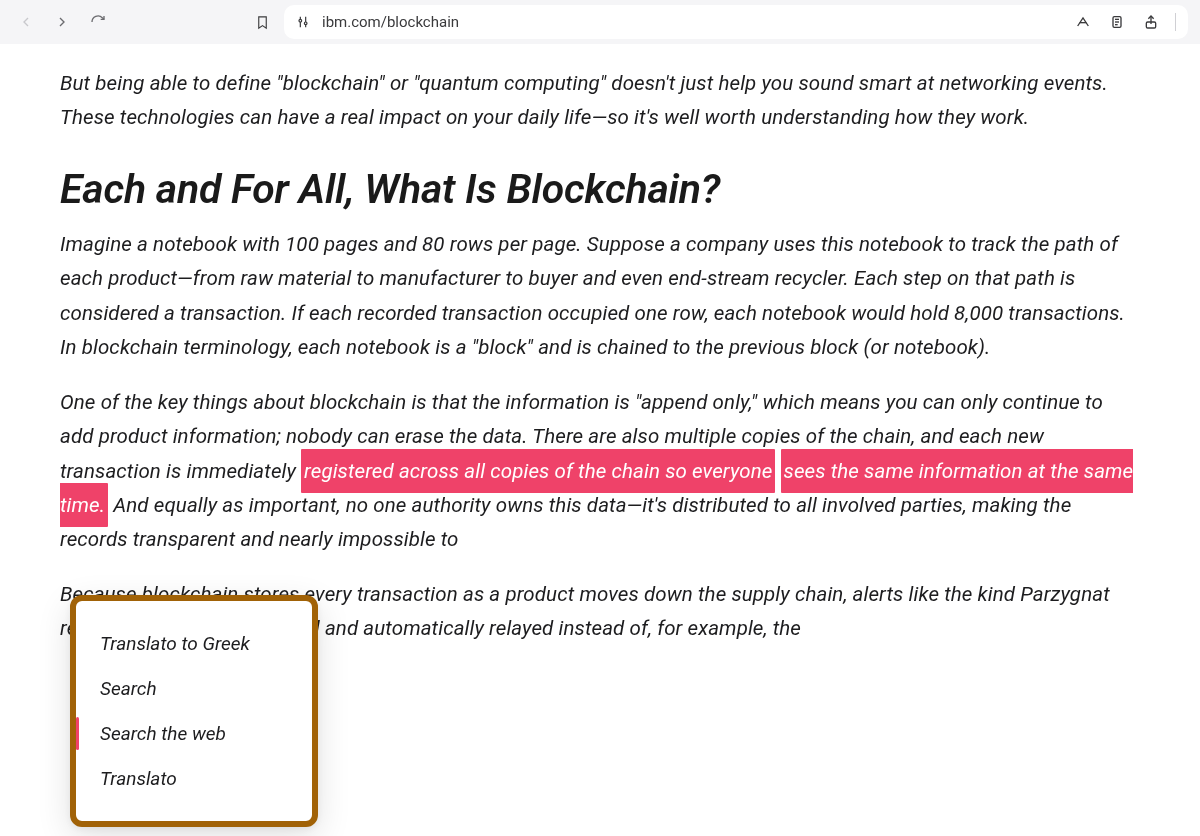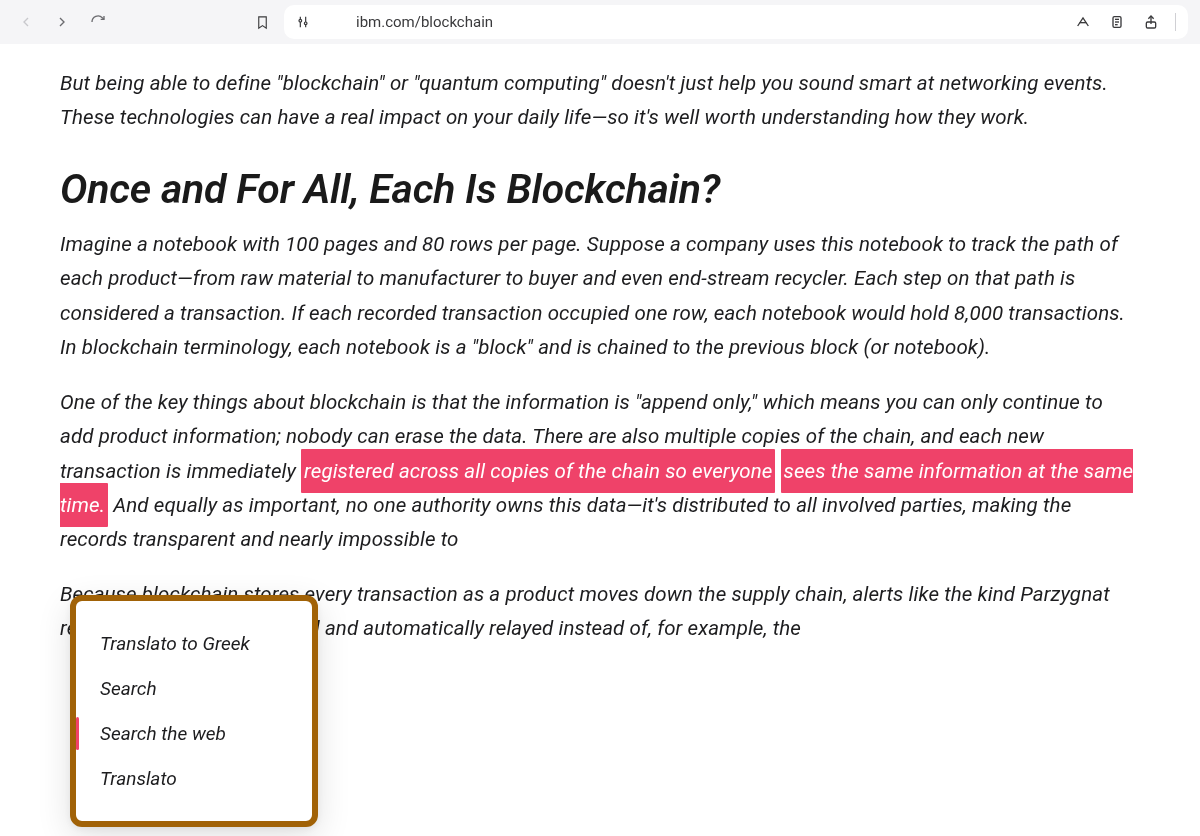--- a/index.html
+++ b/index.html
@@ -51,21 +51,21 @@
     gap: 10px;
     color: #3a3a3c;
     font-size: 15px;
   }
   .address-bar .addr-icon {
     width:18px; height:18px;
     display:flex; align-items:center; justify-content:center;
     color:#3a3a3c;
   }
   .address-bar .addr-icon svg { width:16px; height:16px; stroke:currentColor; fill:none; stroke-width:1.8; }
-  .address-url { flex:1;margin-left:34px; }
+  .address-url { flex:1; }
   .right-icons { display:flex; gap:6px; align-items:center; padding-right:2px; }
   .right-icons .nav-btn { color:#3a3a3c; }
   .divider-vert { width:1px; height:18px; background:#d0d0d4; margin-left:4px; }
 
   .page {
     background:#fff;
     height: calc(836px - 44px);
     padding: 22px 60px 0 60px;
     overflow: hidden;
     position: relative;
@@ -180,21 +180,21 @@
           </svg>
       </div>
       <div class="divider-vert"></div>
     </div>
   </div>
 </div>
 
 <div class="page">
   <div class="article">
     <p>But being able to define "blockchain" or "quantum computing" doesn't just help you sound smart at networking events. These technologies can have a real impact on your daily life—so it's well worth understanding how they work.</p>
-    <h2>Once and For All, Each Is Blockchain?</h2>
+    <h2>Each and For All, What Is Blockchain?</h2>
     <p>Imagine a notebook with 100 pages and 80 rows per page. Suppose a company uses this notebook to track the path of each product—from raw material to manufacturer to buyer and even end-stream recycler. Each step on that path is considered a transaction. If each recorded transaction occupied one row, each notebook would hold 8,000 transactions. In blockchain terminology, each notebook is a "block" and is chained to the previous block (or notebook).</p>
     <p>
       <span>One of the key things about blockchain is that the information is "append only," which means you can only continue to add product information; nobody can erase the data. There are also multiple copies of the chain, and each new transaction is immediately </span><span class="highlight">registered across all copies of the chain so everyone</span><span> </span><span class="highlight">sees the same information at the same time.</span><span> And equally as important, no one authority owns this data—it's distributed to all involved parties, making the records transparent and nearly impossible to</span>
     </p>
     <p>Because blockchain stores every transaction as a product moves down the supply chain, alerts like the kind Parzygnat received can be programmed and automatically relayed instead of, for example, the</p>
   </div>
 
   <div class="context-menu">
     <div class="item">
       <span>Translato to Greek</span>

